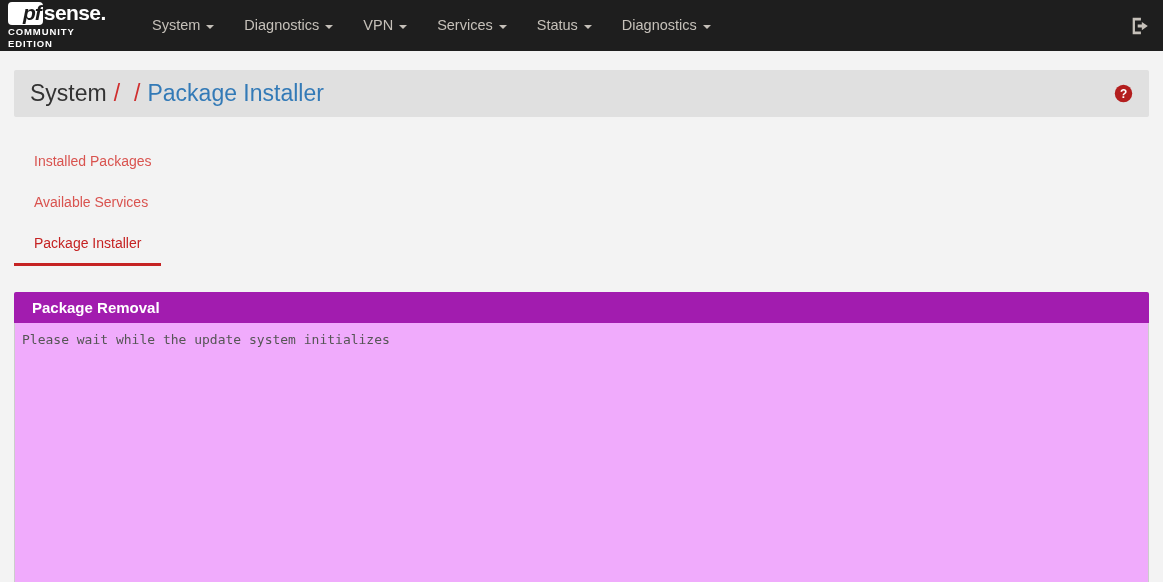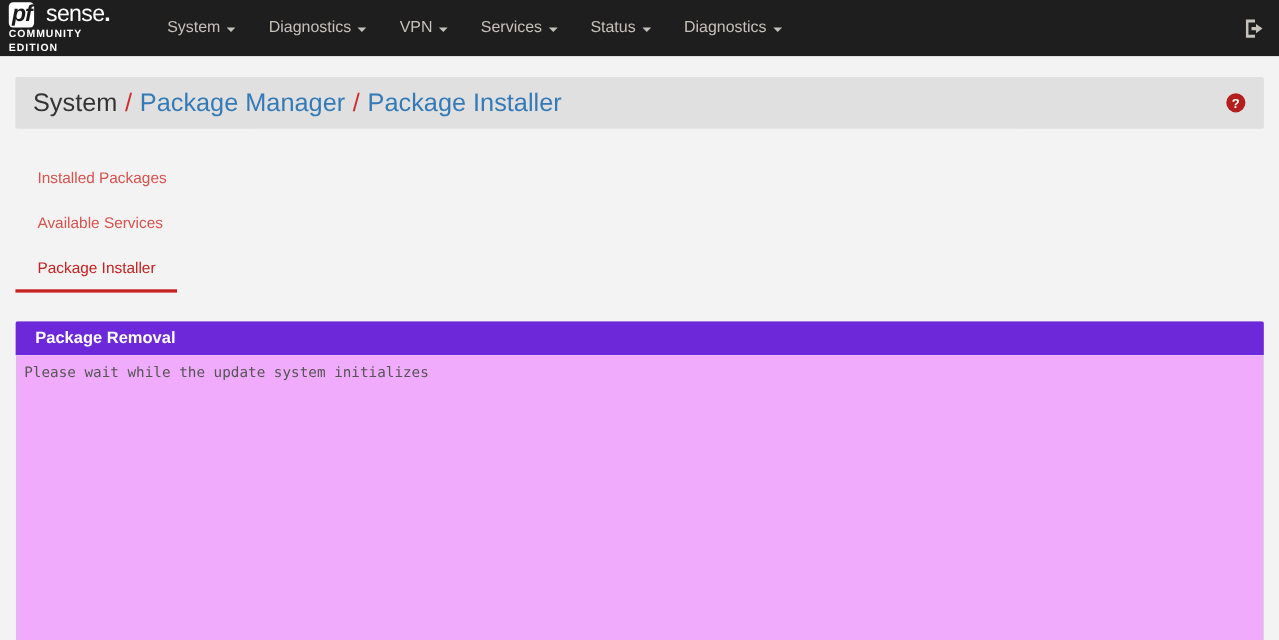--- a/index.html
+++ b/index.html
@@ -37,34 +37,34 @@
     align-items: center;
     height: 24px;
   }
   .brand-pf {
     background: #ffffff;
     color: #1b1b1b;
     font-weight: bold;
     font-size: 21px;
     font-style: italic;
     line-height: 22px;
-    padding: 0 2px 0 3px;
+    padding: 0 2px 0 15px;
     border-radius: 4px;
     letter-spacing: -1px;
     height: 23px;
     display: inline-block;
     box-sizing: border-box;
   }
   .brand-sense {
     color: #ffffff;
-    font-weight: normal;
+    font-weight: bold;
     font-size: 21px;
     line-height: 22px;
     letter-spacing: -0.6px;
-    margin-left: 11px;
+    margin-left: 1px;
   }
   .brand-dot {
     color: #ffffff;
     font-weight: bold;
     font-size: 21px;
   }
   .brand-row2 {
     color: #ffffff;
     font-size: 9.5px;
     font-weight: bold;
@@ -173,21 +173,21 @@
     border-bottom-color: #c52222;
   }
 
   
   .panel {
     margin: 26px 14px 0 14px;
     border-radius: 2px;
     overflow: hidden;
   }
   .panel-heading {
-    background: #6d28d9;
+    background: #a21caf;
     color: #ffffff;
     font-size: 15px;
     font-weight: bold;
     padding: 8px 18px;
     box-sizing: border-box;
     height: 31px;
     line-height: 15px;
   }
   .panel-body {
     background: #ffffff;
@@ -262,21 +262,20 @@
   </div>
 
 </div>
 
 <div class="content">
 
   <div class="breadcrumb-bar">
     <div class="crumbs">
       <span class="crumb-plain">System</span>
       <span class="crumb-sep">/</span>
-      <span class="crumb-link">Package Manager</span>
       <span class="crumb-sep">/</span>
       <span class="crumb-link">Package Installer</span>
     </div>
     <svg class="help-icon" viewBox="0 0 24 24">
       <circle cx="12" cy="12" r="11" fill="#b31e1e"></circle>
       <text x="12" y="17.5" font-family="Liberation Sans, sans-serif" font-size="15" font-weight="bold" fill="#ffffff" text-anchor="middle">?</text>
     </svg>
   </div>
 
   <div class="tabs">

